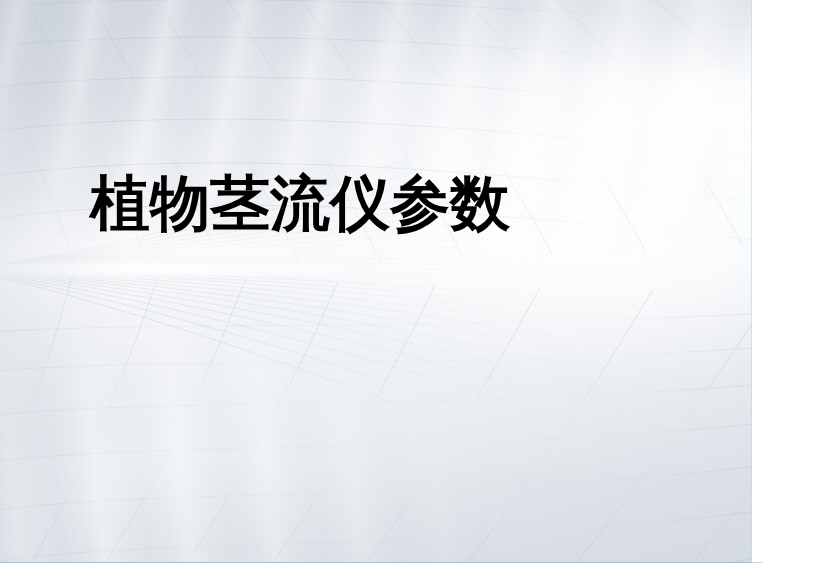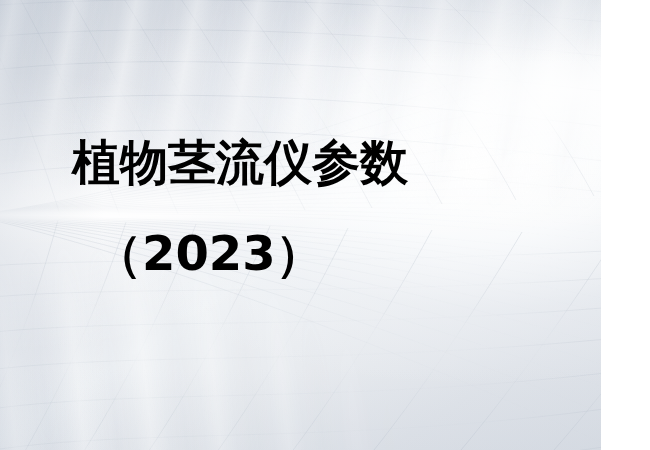--- a/index.html
+++ b/index.html
@@ -262,16 +262,15 @@
   </svg>
 
   <div class="bg-layer bg-wedges-top"></div>
   <div class="bg-layer bg-wedges-bottom"></div>
   <div class="bg-layer bg-glow2"></div>
   <div class="bg-layer bg-glow"></div>
   <div class="bg-layer bg-vignette"></div>
 
   <div class="title-block">
     <h1 class="slide-title">植物茎流仪参数</h1>
-    <h2 class="slide-subtitle">（2023）</h2>
   </div>
 
 </div>
 
 </body></html>

